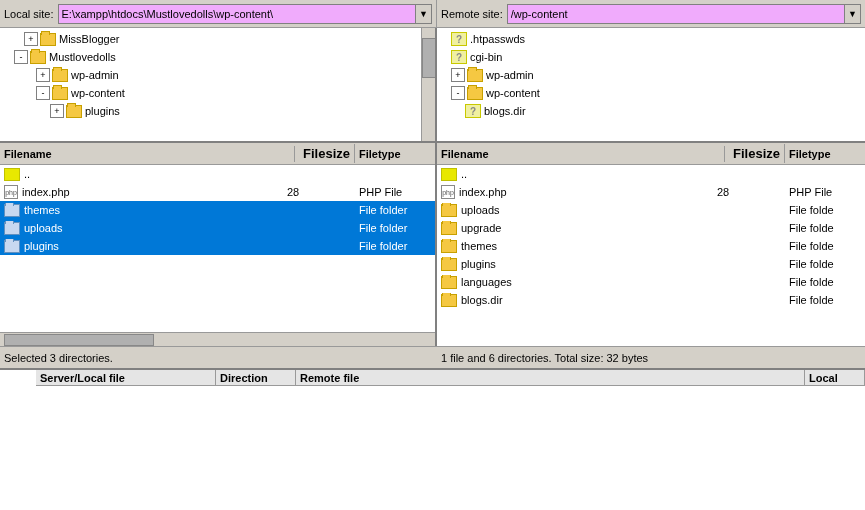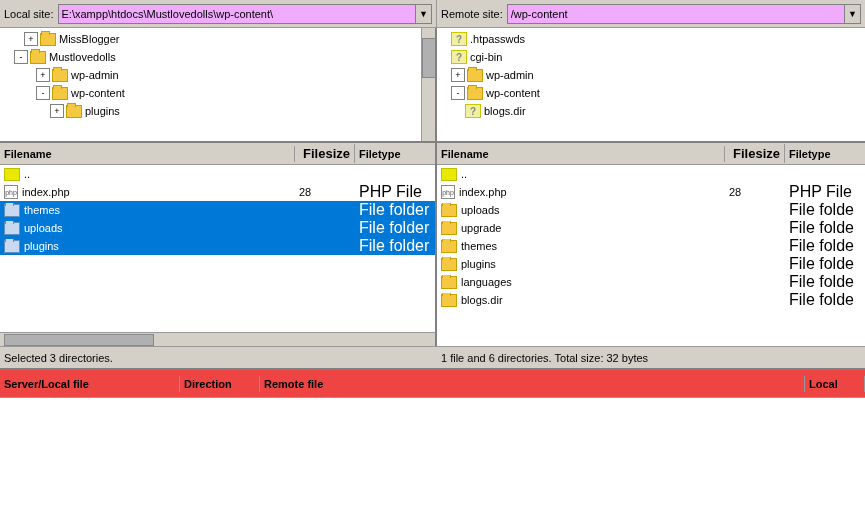--- a/index.html
+++ b/index.html
@@ -226,21 +226,22 @@
     }
     .file-cell-size {
       width: 60px;
       padding: 1px 4px;
       font-size: 11px;
       text-align: left;
     }
     .file-cell-type {
       width: 80px;
       padding: 1px 4px;
-      font-size: 16px;
+      font-size: 11px;
+      margin-left: 12px;
     }
     .file-icon-folder {
       width: 16px;
       height: 13px;
       background: #f5c842;
       border: 1px solid #c8a000;
       margin-right: 4px;
       flex-shrink: 0;
       position: relative;
     }
@@ -322,24 +323,25 @@
     .transfer-queue {
       flex: 1;
       background: white;
       border-top: 2px solid #808080;
       display: flex;
       flex-direction: column;
       min-height: 60px;
     }
     .queue-header {
       display: flex;
-      background: #ef4444;
+      background: #e5e5e5;
       border-bottom: 1px solid #999;
-      height: 28px;
-      align-items: center;
+      height: 16px;
+      align-items: center;
+      margin-left: 36px;
     }
     .queue-col {
       padding: 2px 4px;
       font-size: 11px;
       font-weight: bold;
       border-right: 1px solid #999;
     }
     .queue-col-server { width: 180px; }
     .queue-col-direction { width: 80px; }
     .queue-col-remote { flex: 1; }

